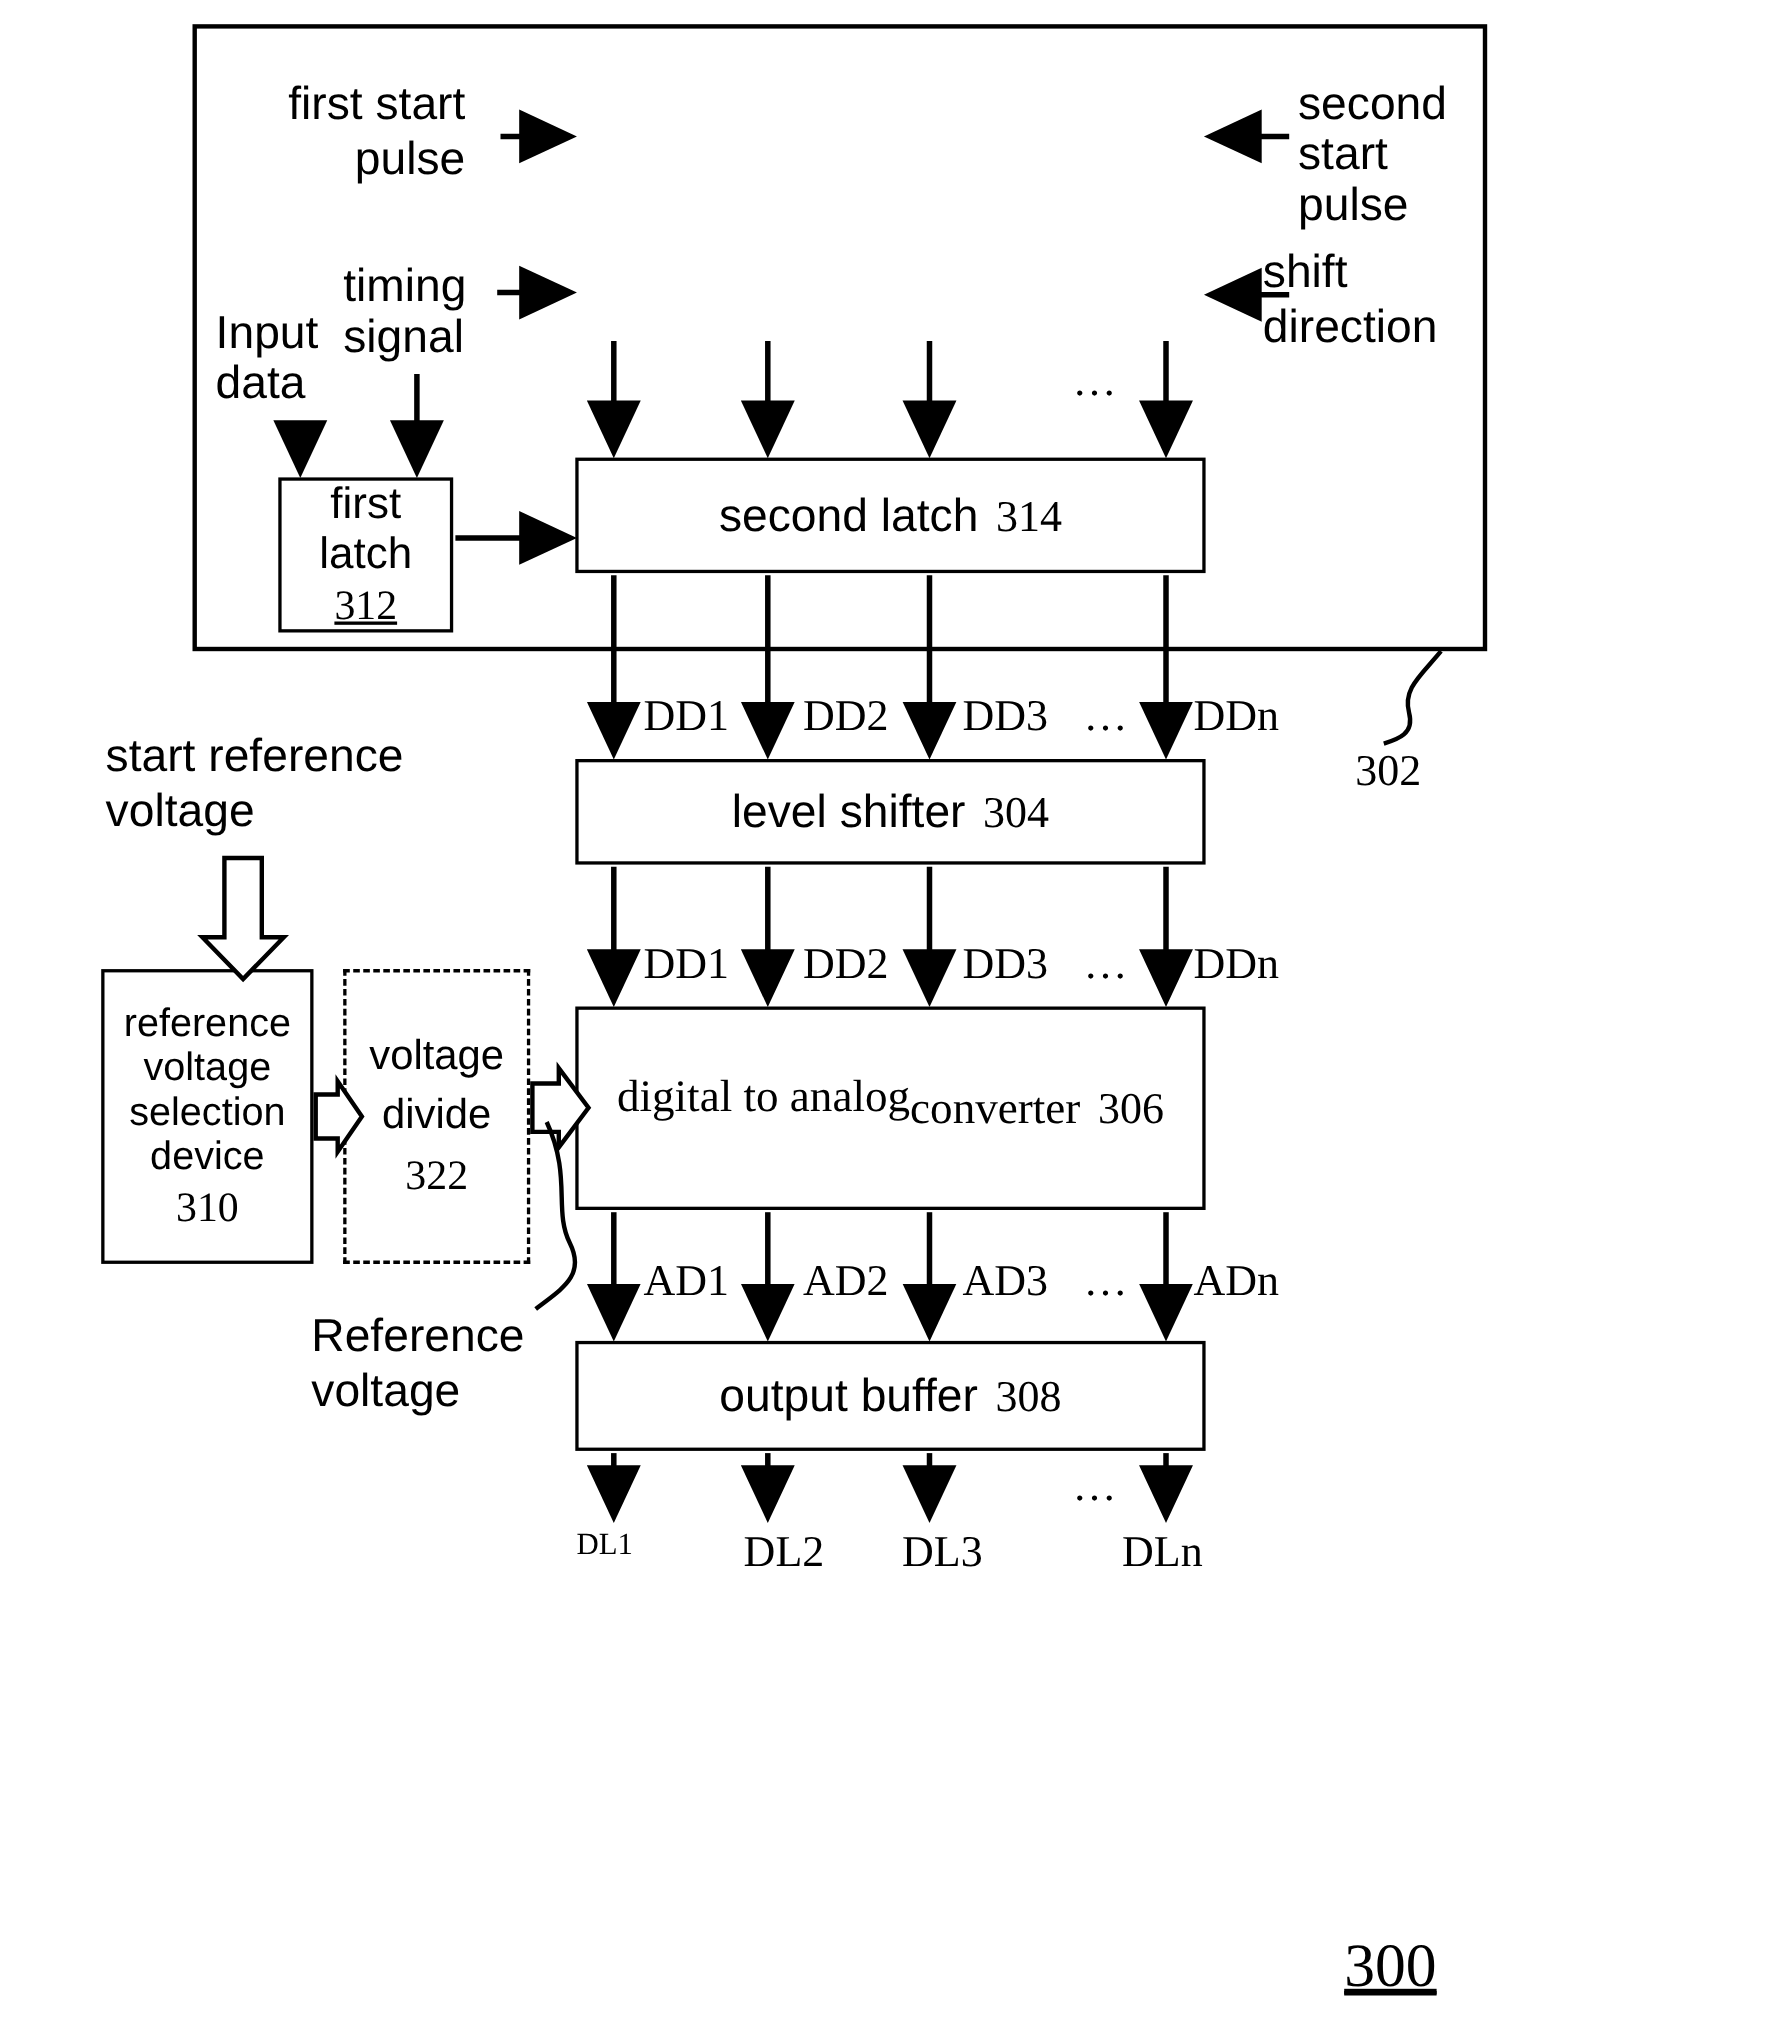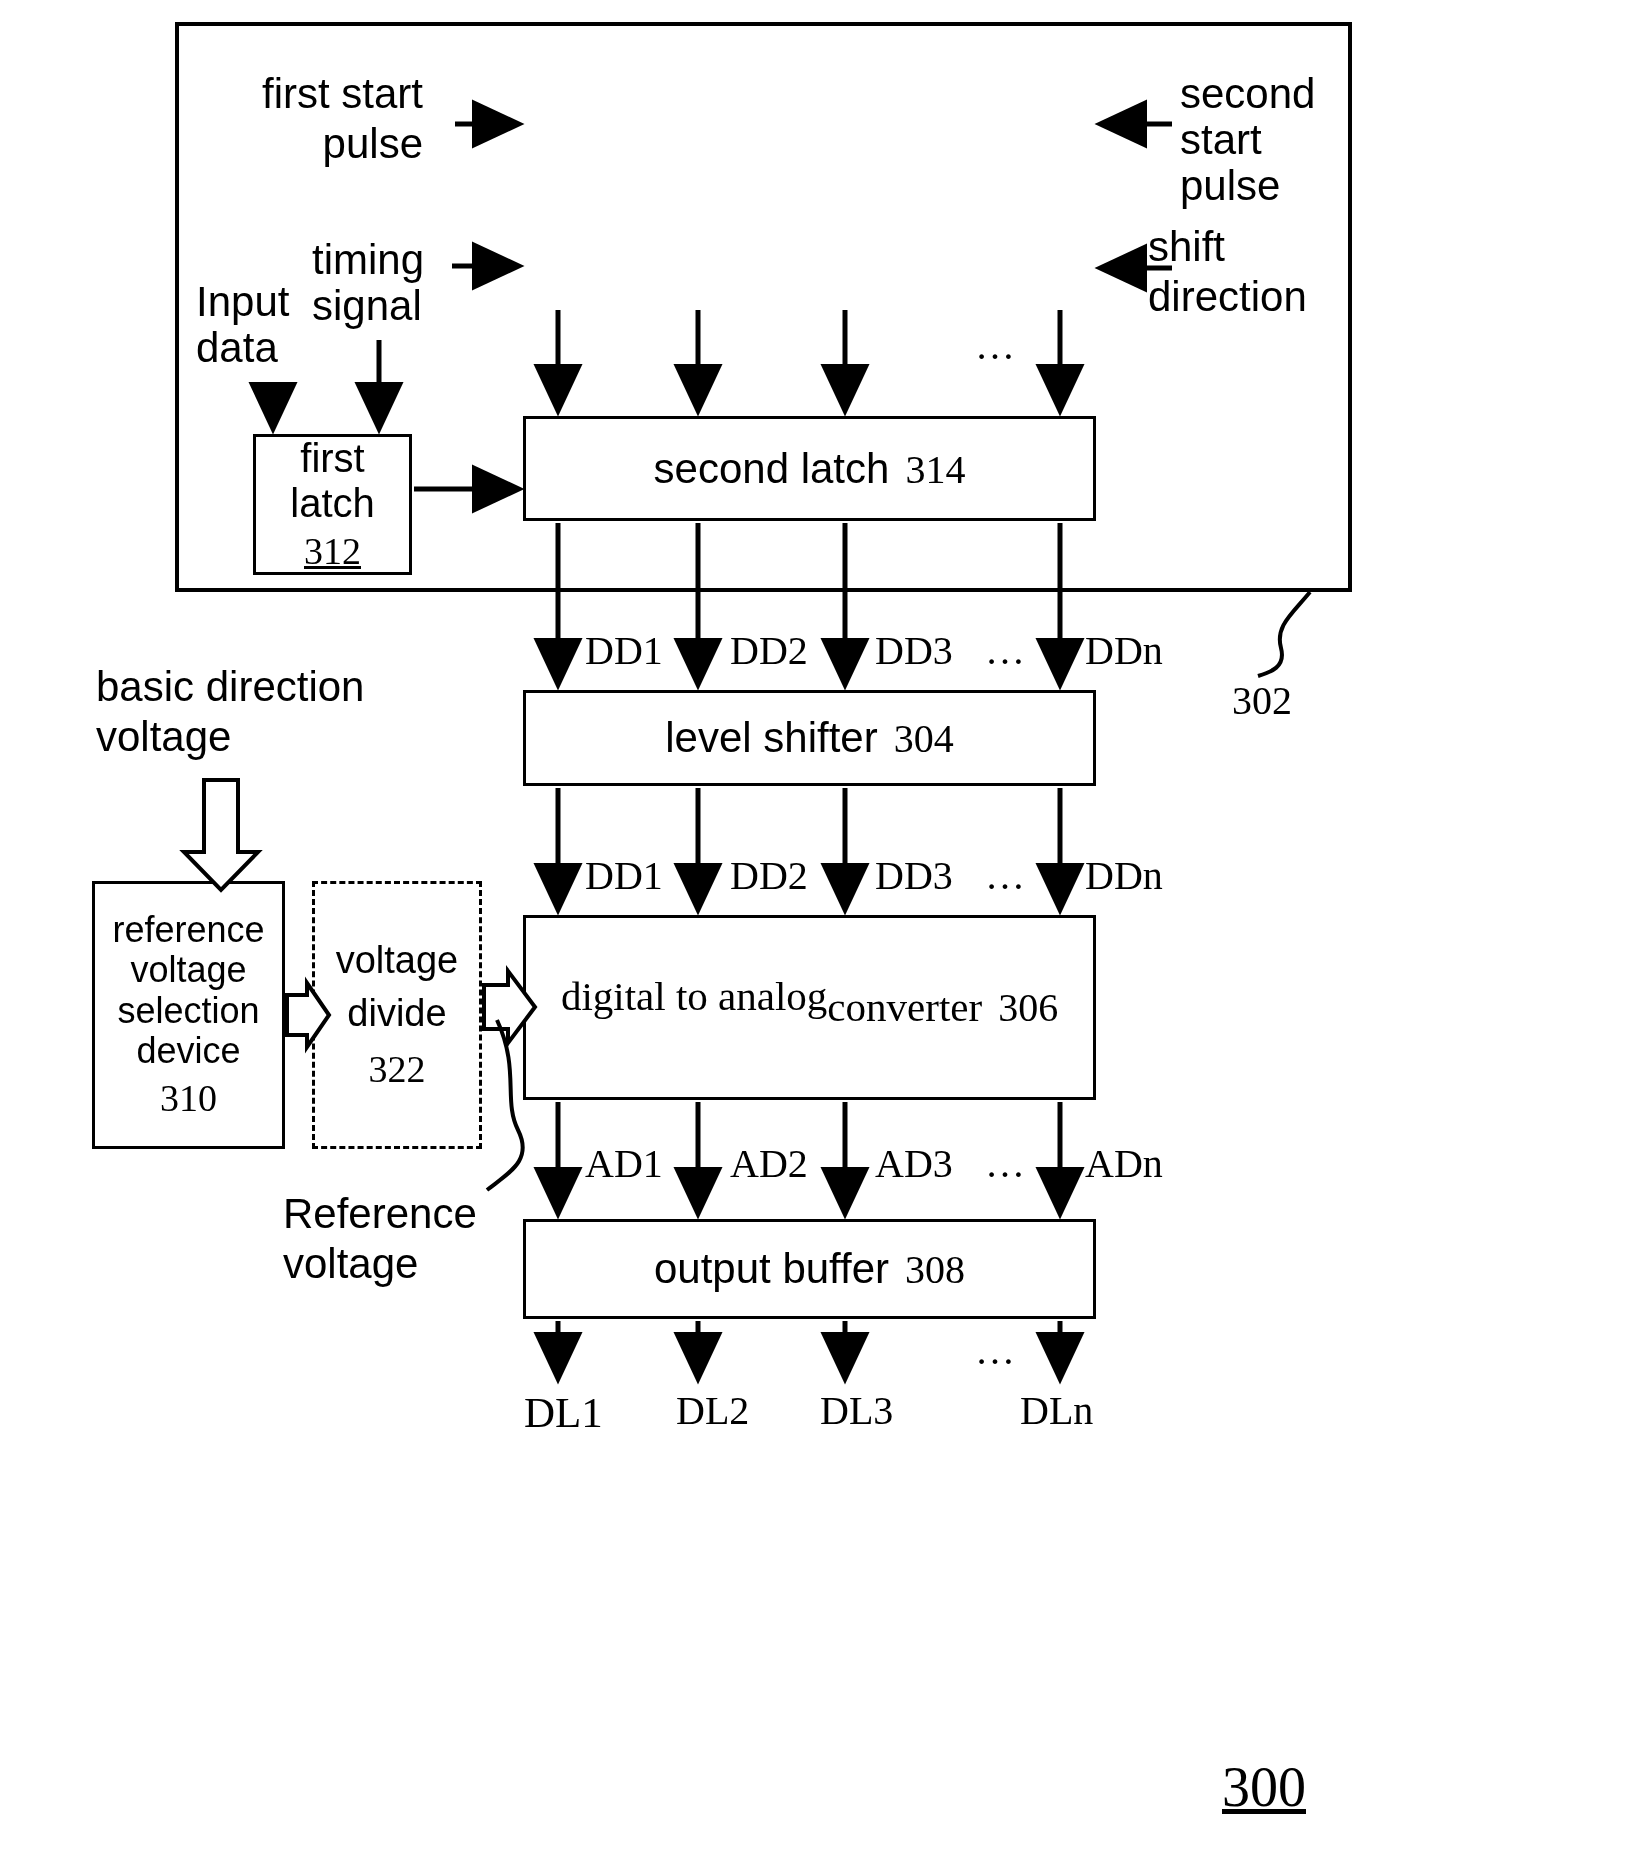--- a/index.html
+++ b/index.html
@@ -124,21 +124,21 @@
     <div>timing</div>
     <div style="margin-top:2px;">signal</div>
   </div>
 
   <div class="lbl sans" style="left:196px; top:280px; font-size:42px; text-align:left;">
     <div>Input</div>
     <div style="margin-top:2px;">data</div>
   </div>
 
   <div class="lbl sans" style="left:96px; top:665px; font-size:42px; text-align:left;">
-    <div>basic direction</div>
+    <div>start reference</div>
     <div style="margin-top:6px;">voltage</div>
   </div>
 
   <div class="lbl sans" style="left:283px; top:1192px; font-size:42px; text-align:left;">
     <div>Reference</div>
     <div style="margin-top:6px;">voltage</div>
   </div>
 
   <div class="lbl num-serif" style="left:1232px; top:680px; font-size:40px;">302</div>
 
@@ -155,21 +155,21 @@
   <div class="lbl serif" style="left:875px; top:855px; font-size:40px;">DD3</div>
   <div class="lbl serif" style="left:985px; top:855px; font-size:40px;">…</div>
   <div class="lbl serif" style="left:1085px; top:855px; font-size:40px;">DDn</div>
 
   <div class="lbl serif" style="left:585px; top:1143px; font-size:40px;">AD1</div>
   <div class="lbl serif" style="left:730px; top:1143px; font-size:40px;">AD2</div>
   <div class="lbl serif" style="left:875px; top:1143px; font-size:40px;">AD3</div>
   <div class="lbl serif" style="left:985px; top:1143px; font-size:40px;">…</div>
   <div class="lbl serif" style="left:1085px; top:1143px; font-size:40px;">ADn</div>
 
-  <div class="lbl serif" style="left:524px; top:1390px; font-size:43px;">DL1</div>
+  <div class="lbl serif" style="left:524px; top:1390px; font-size:28px;">DL1</div>
   <div class="lbl serif" style="left:676px; top:1390px; font-size:40px;">DL2</div>
   <div class="lbl serif" style="left:820px; top:1390px; font-size:40px;">DL3</div>
   <div class="lbl serif" style="left:1020px; top:1390px; font-size:40px;">DLn</div>
 
   <div class="lbl serif" style="left:975px; top:325px; font-size:40px;">…</div>
 
   <div class="lbl serif" style="left:975px; top:1330px; font-size:40px;">…</div>
 
   <svg class="overlay" viewBox="0 0 1626 1852" xmlns="http://www.w3.org/2000/svg">
     <defs>

